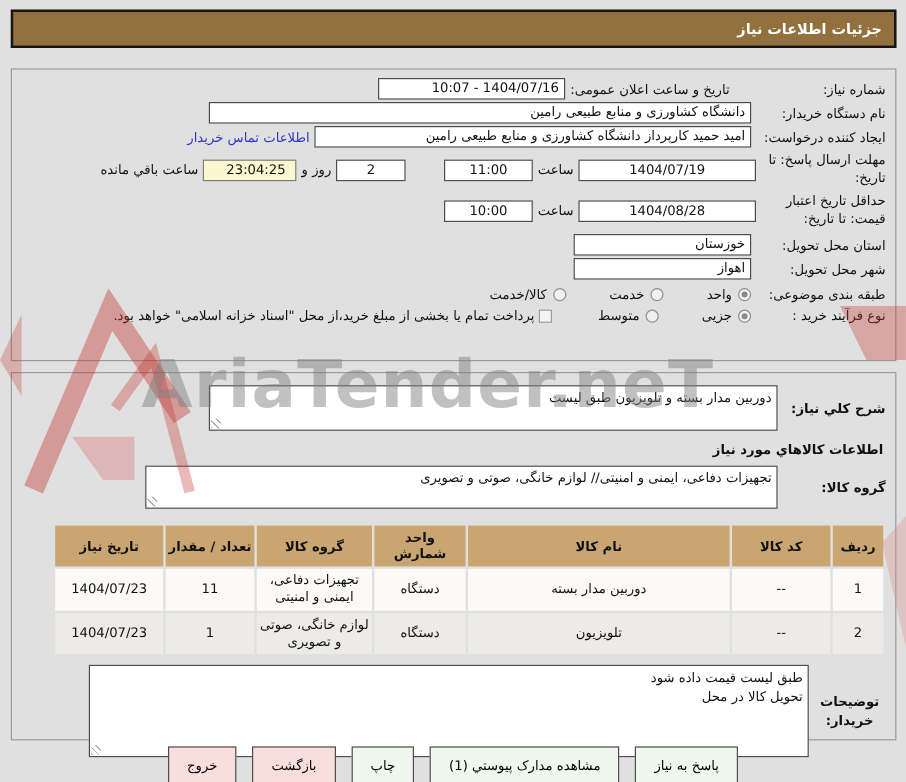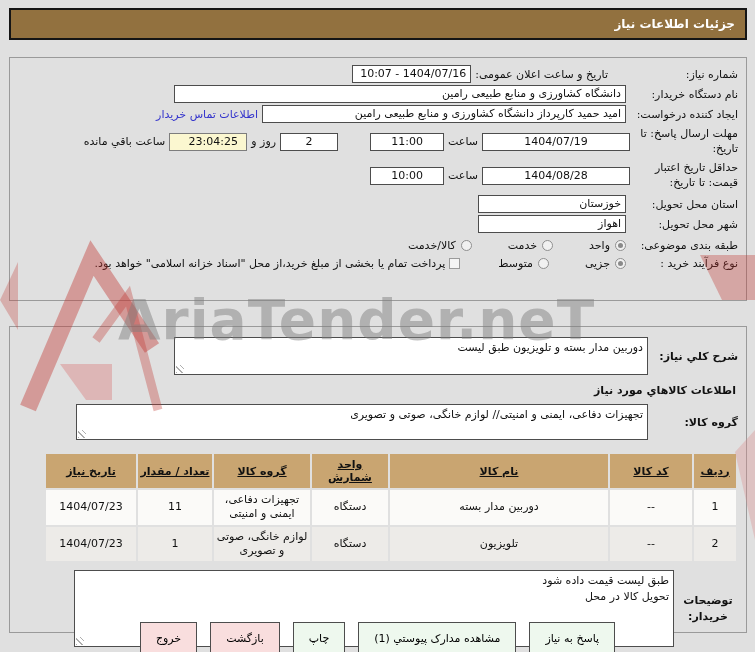--- a/index.html
+++ b/index.html
@@ -22,38 +22,38 @@
     display:flex;align-items:center;padding-right:10px;box-sizing:border-box;
   }
 
   
   .gbox{
     position:absolute;right:8px;left:9px;
     border:1px solid #9a9a9a;box-sizing:border-box;
     background:transparent;
   }
   .box1{top:57px;height:244px;padding:7px 8px;}
-  .box2{top:326px;height:307px;padding:7px 8px;}
+  .box2{top:310px;height:307px;padding:7px 8px;}
 
   .frow{display:flex;align-items:center;gap:4px;margin-bottom:2px;}
   .lbl{white-space:nowrap;}
   .labcol{flex:0 0 108px;width:108px;white-space:normal;}
   .labcol2{flex:0 0 104px;width:104px;white-space:normal;line-height:1.35;}
   .bold{font-weight:bold;}
 
   
   .tb{
     background:#fff;border:1px solid #4d4d4d;
     height:18px;line-height:16px;
     padding:0 4px;box-sizing:border-box;
     overflow:hidden;white-space:nowrap;
   }
   .center{text-align:center;}
   .rgt{text-align:right;}
-  .w165{width:165px;} .w150{width:119px;padding-left:43px;} .w148{width:148px;}
+  .w165{width:165px;} .w150{width:156px;padding-left:43px;} .w148{width:148px;}
   .w74{width:74px;} .w58{width:58px;} .w78{width:78px;}
   .w452{width:452px;margin-left:24px;} .w378{width:364px;}
   .yellow{background:#fbf7d0;border-color:#7d7d7d;padding-left:14px;}
   .ml18{margin-right:18px;}
   .gap28{width:24px;flex:0 0 24px;}
 
   .link{color:#3434cc;cursor:pointer;white-space:nowrap;}
 
   
   .optrow{display:flex;align-items:center;gap:36px;}
@@ -77,33 +77,33 @@
     box-sizing:border-box;padding:2px 4px;
     text-align:right;overflow:hidden;
     white-space:pre-line;line-height:1.45;
   }
   .ta .grip{
     position:absolute;left:1px;bottom:1px;width:8px;height:8px;
     background:repeating-linear-gradient(45deg,#9a9a9a 0 1px,transparent 1px 4px);
     opacity:.8;
   }
   .ta-desc{width:474px;height:38px;}
-  .ta-group{width:572px;height:36px;}
+  .ta-group{width:527px;height:36px;}
   .ta-notes{width:600px;height:77px;}
 
   .sec-title{font-weight:bold;margin:9px 2px 7px 0;}
 
   
   table.goods{
     border-collapse:separate;border-spacing:2px;
     width:678px;margin:12px 0 0 auto;
     table-layout:fixed;font-size:11px;
   }
   table.goods th{
-    background:#c9a571;font-weight:bold;padding:4px 2px;text-align:center;text-decoration:underline;
+    background:#c9a571;font-weight:bold;padding:4px 2px;text-align:center;
   }
   table.goods td{
     padding:3px 2px;text-align:center;vertical-align:middle;line-height:1.3;
   }
   table.goods tr.r0 td{background:#fbfaf8;}
   table.goods tr.r1 td{background:#edebe8;}
 
   
   .btnrow{
     position:absolute;top:622px;right:0;left:0;

